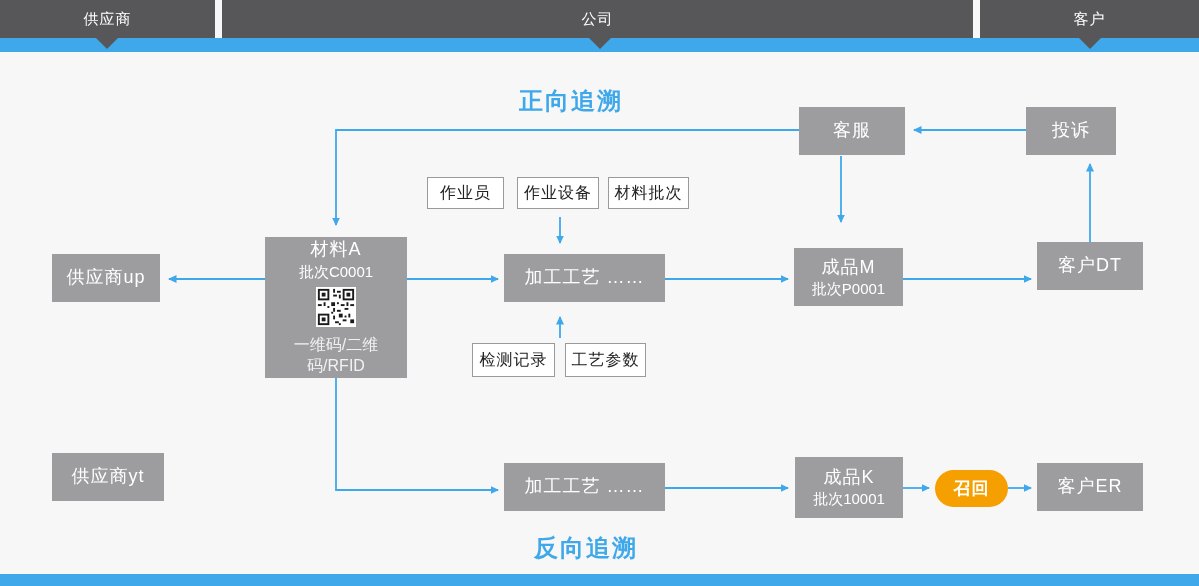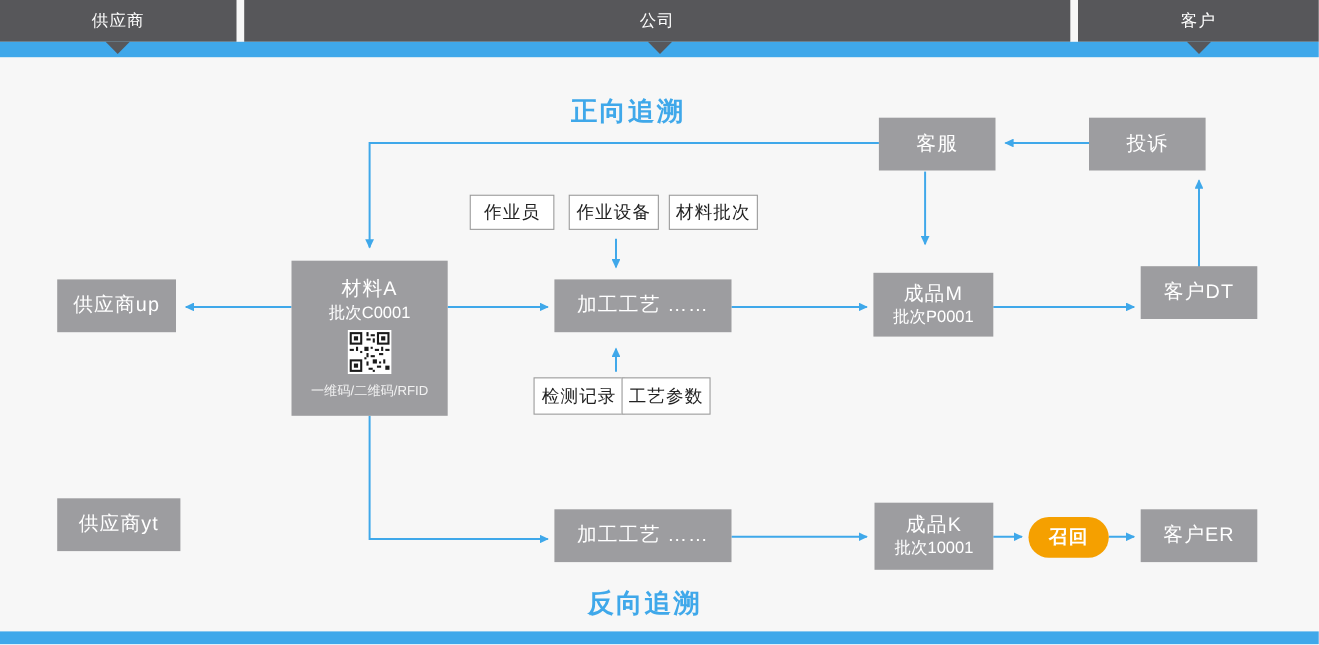--- a/index.html
+++ b/index.html
@@ -40,21 +40,21 @@
     position:absolute;color:var(--accent-blue);font-size:24px;font-weight:600;
     letter-spacing:2px;white-space:nowrap;
   }
   
   .node{
     position:absolute;background:var(--node-gray);color:#fff;
     display:flex;flex-direction:column;align-items:center;justify-content:center;
     font-size:18px;letter-spacing:1px;text-align:center;line-height:1.3;
   }
   .node .sub{font-size:15px;letter-spacing:0;}
-  .node .caption{font-size:12px;letter-spacing:0;color:#f2f2f2;}
+  .node .caption{font-size:16px;letter-spacing:0;color:#f2f2f2;}
   .tag{
     position:absolute;background:#fff;border:1px solid #9A9A9A;color:#222;
     display:flex;align-items:center;justify-content:center;font-size:16px;
     letter-spacing:1px;
   }
   .pill{
     position:absolute;background:var(--recall-orange);color:#fff;
     display:flex;align-items:center;justify-content:center;
     font-size:17px;font-weight:600;border-radius:19px;letter-spacing:1px;
   }
@@ -106,21 +106,21 @@
     <polyline points="560,338 560,317" marker-end="url(#ah)"></polyline>
     <polyline points="336,378 336,490 498,490" marker-end="url(#ah)"></polyline>
     <polyline points="665,488 788,488" marker-end="url(#ah)"></polyline>
     <polyline points="903,488 929,488" marker-end="url(#ah)"></polyline>
     <polyline points="1008,488 1031,488" marker-end="url(#ah)"></polyline>
   </svg>
 
   <div class="node" style="left:799px;top:107px;width:106px;height:48px;">
     <span>客服</span>
   </div>
-  <div class="node" style="left:990px;top:107px;width:106px;height:48px;">
+  <div class="node" style="left:1026px;top:107px;width:90px;height:48px;">
     <span>投诉</span>
   </div>
   <div class="node" style="left:52px;top:254px;width:108px;height:48px;">
     <span>供应商up</span>
   </div>
 
   <div class="node" style="left:265px;top:237px;width:142px;height:141px;">
     <span>材料A</span>
     <span class="sub">批次C0001</span>
     <svg class="qr" width="40" height="40" viewBox="0 0 21 21">
@@ -181,21 +181,21 @@
 
   <div class="tag" style="left:427px;top:177px;width:77px;height:32px;">
     <span>作业员</span>
   </div>
   <div class="tag" style="left:517px;top:177px;width:82px;height:32px;">
     <span>作业设备</span>
   </div>
   <div class="tag" style="left:608px;top:177px;width:81px;height:32px;">
     <span>材料批次</span>
   </div>
-  <div class="tag" style="left:485px;top:343px;width:83px;height:34px;">
+  <div class="tag" style="left:472px;top:343px;width:83px;height:34px;">
     <span>检测记录</span>
   </div>
   <div class="tag" style="left:565px;top:343px;width:81px;height:34px;">
     <span>工艺参数</span>
   </div>
 
   <div class="node" style="left:52px;top:453px;width:112px;height:48px;">
     <span>供应商yt</span>
   </div>
   <div class="node" style="left:504px;top:463px;width:161px;height:48px;">

